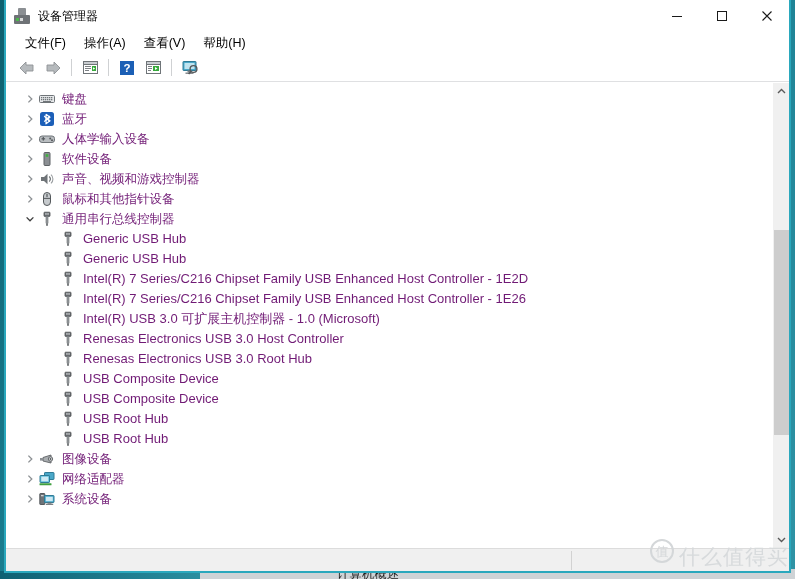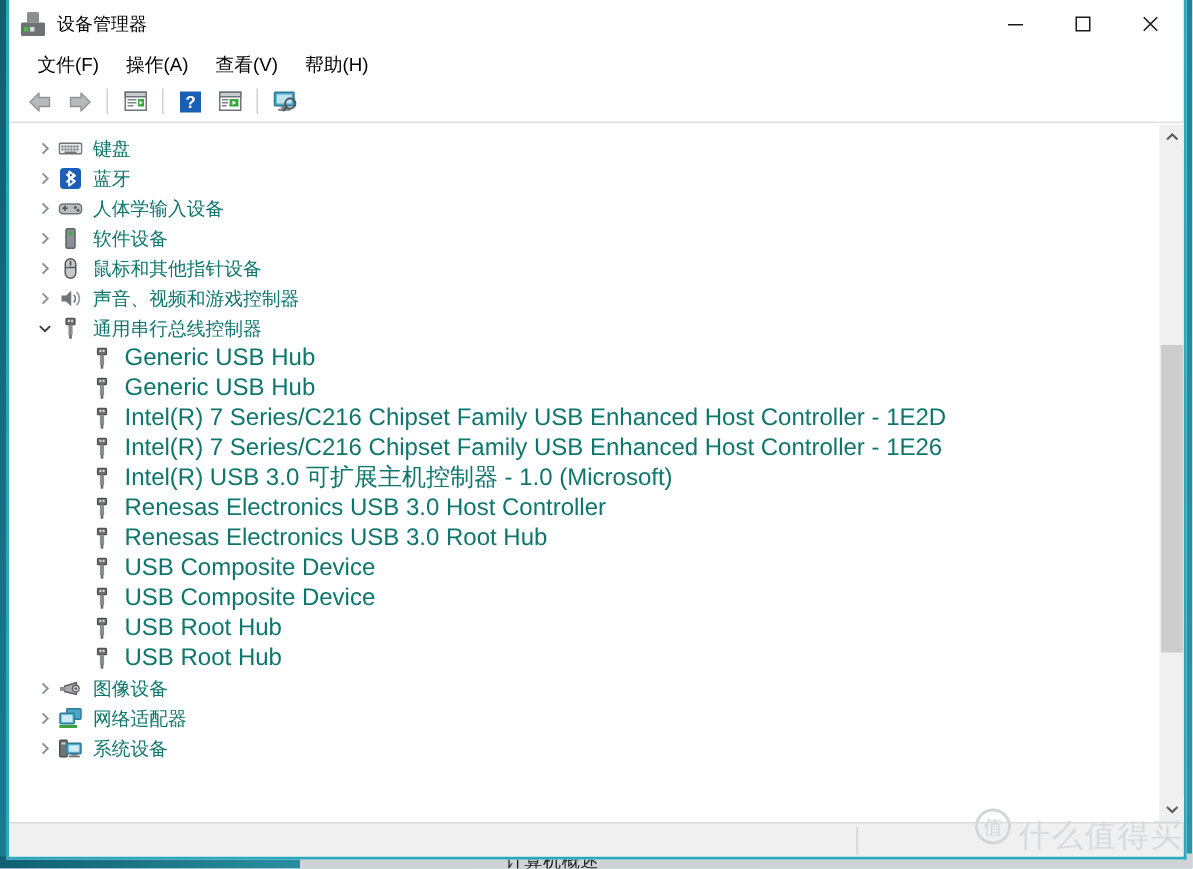--- a/index.html
+++ b/index.html
@@ -177,24 +177,24 @@
   .row.leaf .chev { visibility: hidden; }
   .row .ico {
     width: 18px; height: 18px;
     flex: none;
     display: flex; align-items: center; justify-content: center;
     margin-right: 6px;
   }
   .row.leaf .ico { margin-left: 21px; }
   .row .label {
     font-size: 12.5px;
-    color: #0f766e;
+    color: #701a75;
     line-height: 20px;
   }
-  .row.leaf .label { font-size: 16px; }
+  .row.leaf .label { font-size: 13px; }
 
   
   #vscroll {
     width: 17px;
     background: #f0f0f0;
     border-left: 1px solid #ffffff;
     position: relative;
     flex: none;
   }
   #vscroll .arrow {
@@ -435,41 +435,41 @@
           <span class="label">软件设备</span>
         </div>
         <div class="row">
           <span class="chev">
             <svg width="10" height="10" viewBox="0 0 10 10">
               <path d="M3.4 1.6 L6.8 5 L3.4 8.4" fill="none" stroke="#8d9194" stroke-width="1.3"></path>
             </svg>
           </span>
           <span class="ico">
             <svg width="16" height="16" viewBox="0 0 16 16">
+              <path d="M2 6 L5 6 L8.5 2.8 L8.5 13.2 L5 10 L2 10 Z" fill="#6f7478"></path>
+              <path d="M10.2 5.5 A3.6 3.6 0 0 1 10.2 10.5" fill="none" stroke="#6f7478" stroke-width="1.2"></path>
+              <path d="M12 3.6 A6 6 0 0 1 12 12.4" fill="none" stroke="#9a9ea1" stroke-width="1.1"></path>
+            </svg>
+          </span>
+          <span class="label">声音、视频和游戏控制器</span>
+        </div>
+        <div class="row">
+          <span class="chev">
+            <svg width="10" height="10" viewBox="0 0 10 10">
+              <path d="M3.4 1.6 L6.8 5 L3.4 8.4" fill="none" stroke="#8d9194" stroke-width="1.3"></path>
+            </svg>
+          </span>
+          <span class="ico">
+            <svg width="16" height="16" viewBox="0 0 16 16">
               <rect x="4.5" y="1.5" width="7" height="13" rx="3.5" fill="#c6cacd" stroke="#55595c" stroke-width="1"></rect>
               <path d="M4.7 7.4 L11.3 7.4" stroke="#55595c" stroke-width="1"></path>
               <rect x="7.4" y="2.8" width="1.2" height="3.4" rx="0.6" fill="#55595c"></rect>
             </svg>
           </span>
           <span class="label">鼠标和其他指针设备</span>
-        </div>
-        <div class="row">
-          <span class="chev">
-            <svg width="10" height="10" viewBox="0 0 10 10">
-              <path d="M3.4 1.6 L6.8 5 L3.4 8.4" fill="none" stroke="#8d9194" stroke-width="1.3"></path>
-            </svg>
-          </span>
-          <span class="ico">
-            <svg width="16" height="16" viewBox="0 0 16 16">
-              <path d="M2 6 L5 6 L8.5 2.8 L8.5 13.2 L5 10 L2 10 Z" fill="#6f7478"></path>
-              <path d="M10.2 5.5 A3.6 3.6 0 0 1 10.2 10.5" fill="none" stroke="#6f7478" stroke-width="1.2"></path>
-              <path d="M12 3.6 A6 6 0 0 1 12 12.4" fill="none" stroke="#9a9ea1" stroke-width="1.1"></path>
-            </svg>
-          </span>
-          <span class="label">声音、视频和游戏控制器</span>
         </div>
         <div class="row">
           <span class="chev">
             <svg width="10" height="10" viewBox="0 0 10 10">
               <path d="M1.6 3.4 L5 6.8 L8.4 3.4" fill="none" stroke="#3d3d3d" stroke-width="1.3"></path>
             </svg>
           </span>
           <span class="ico">
             <svg width="16" height="16" viewBox="0 0 16 16">
               <rect x="5" y="1.2" width="6" height="4.2" rx="0.6" fill="#6b6f72" stroke="#4b4f52" stroke-width="0.8"></rect>

